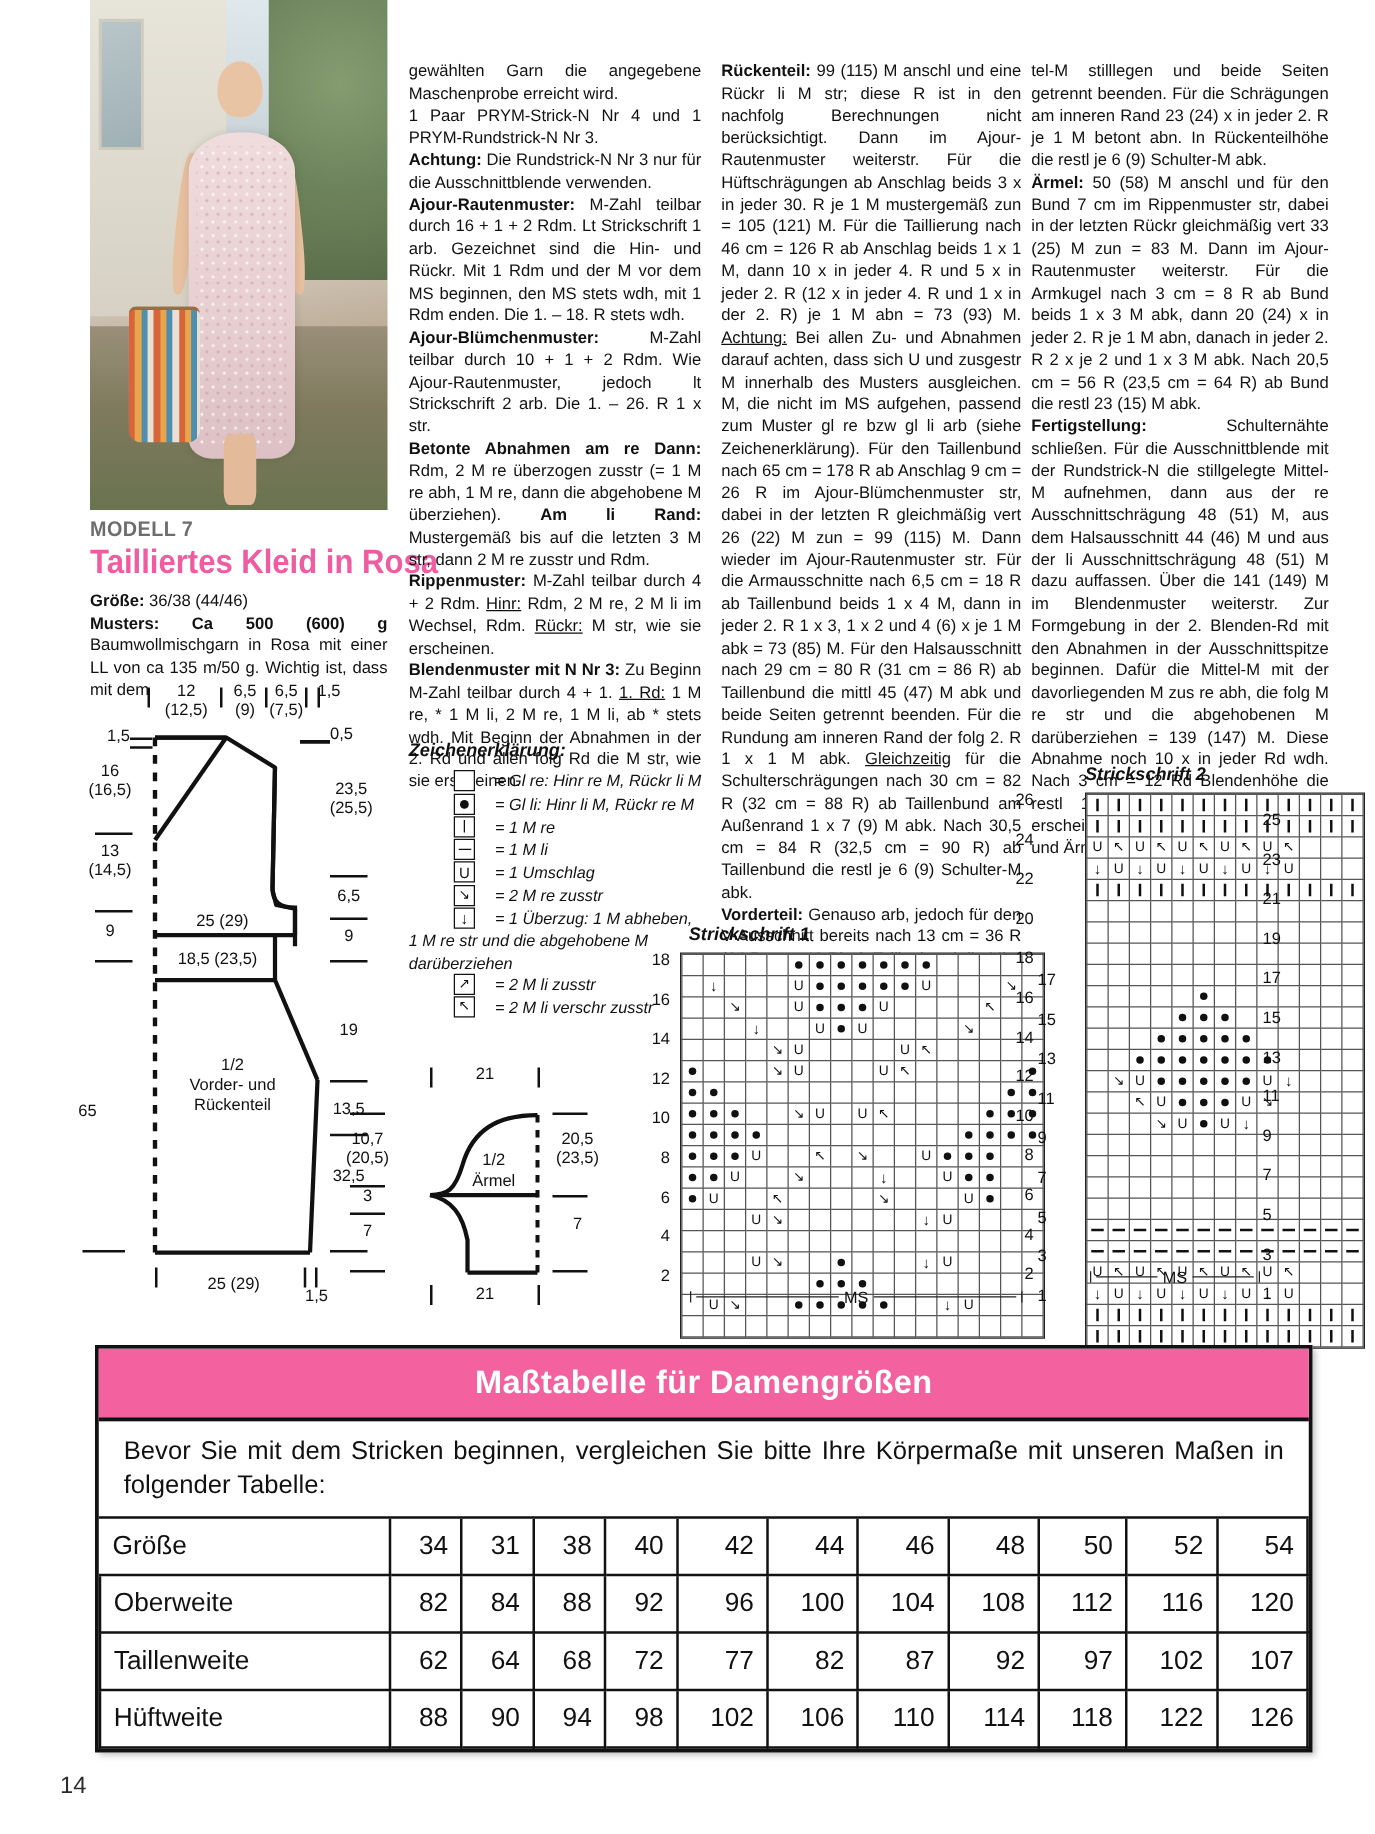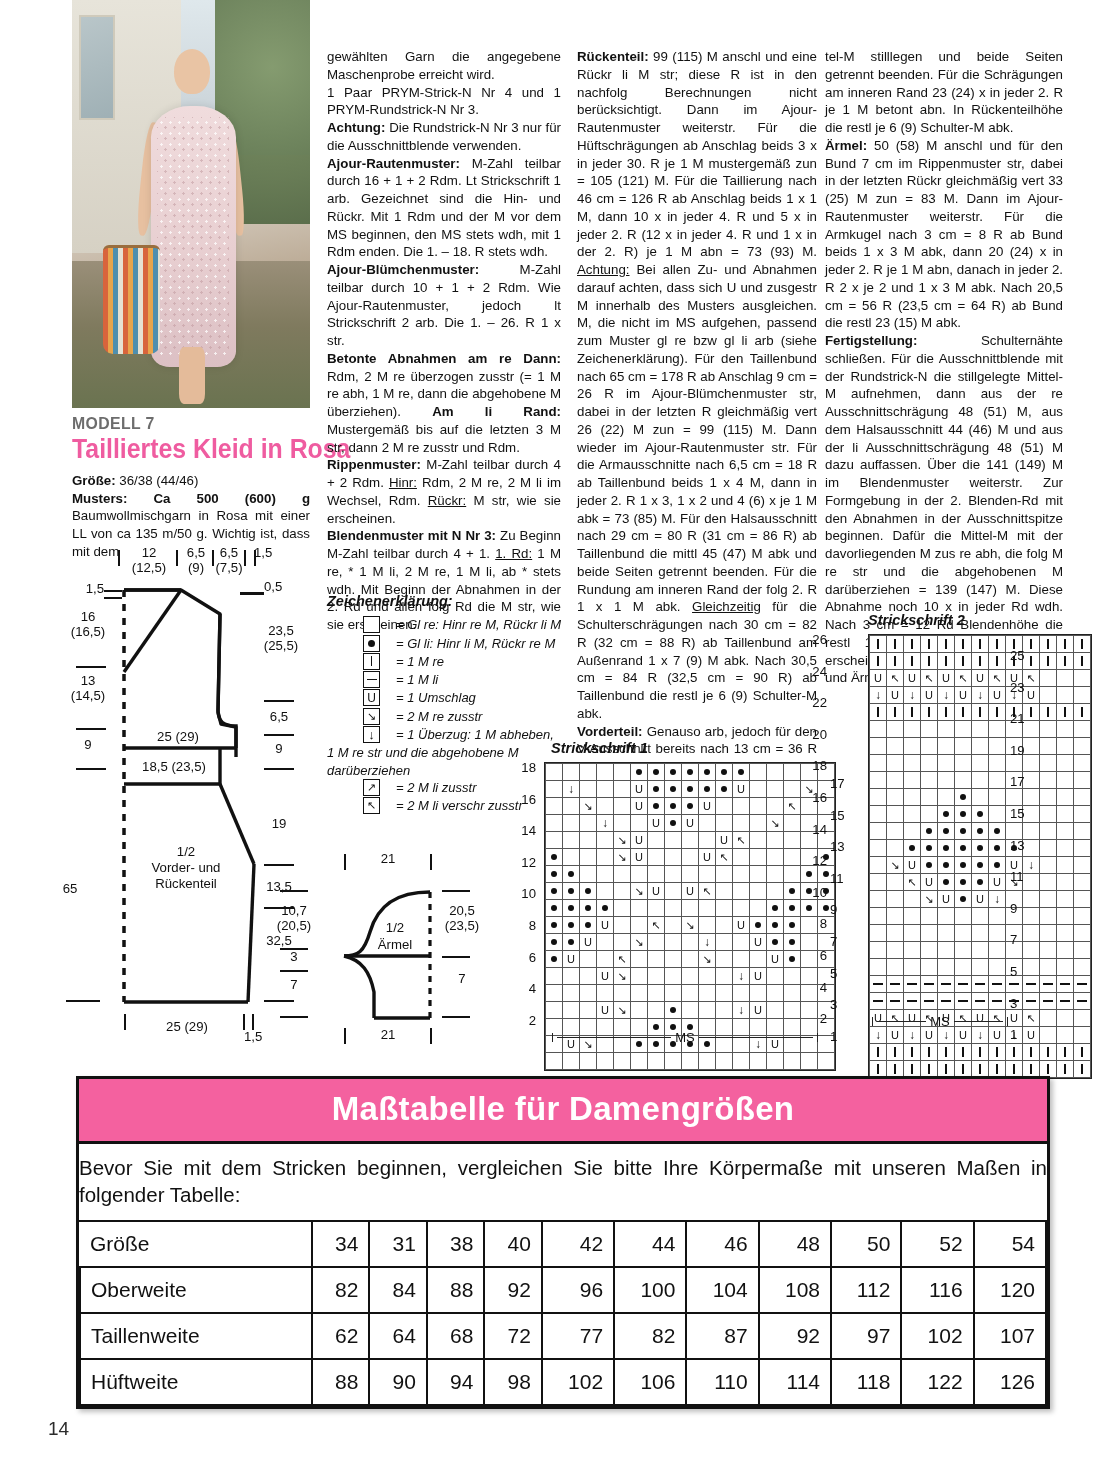--- a/index.html
+++ b/index.html
@@ -229,29 +229,29 @@
     width:968px;
     border:3px solid #111;
     background:#fff;
     box-shadow: 3px 3px 5px rgba(0,0,0,.25);
   }
   #sizetable .bar {
     background:#f4619f;
     color:#ffffff;
     text-align:center;
     font-weight:700;
-    font-size:33px;
+    font-size:26px;
     padding:11px 0 13px;
     letter-spacing:.3px;
     border-bottom:3px solid #111;
   }
   #sizetable .note {
     font-size:20.5px;
     line-height:1.32;
-    padding:10px 0 12px;
+    padding:10px 20px 12px;
     text-align:justify;
     border-bottom:2px solid #111;
   }
   #sizetable table {
     width:100%;
     border-collapse:collapse;
     font-size:21px;
   }
   #sizetable td {
     border:2px solid #111;

